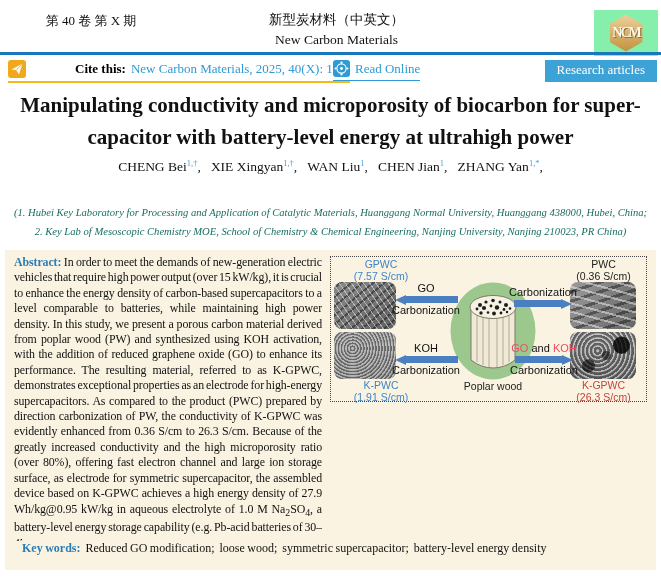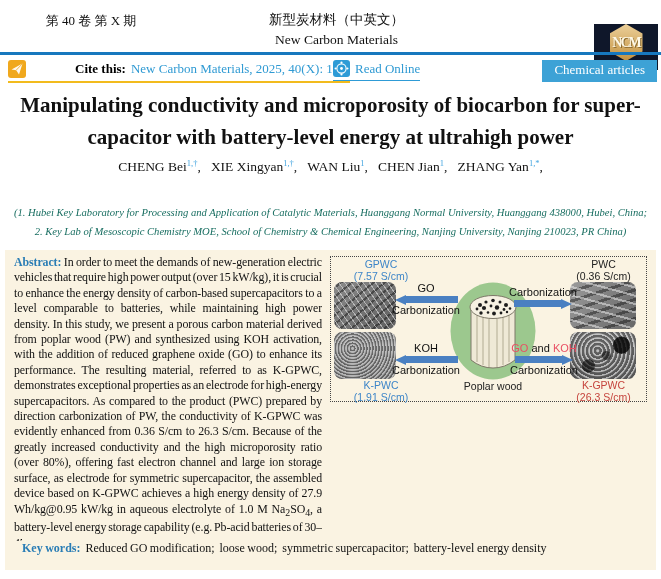--- a/index.html
+++ b/index.html
@@ -2,21 +2,21 @@
 <html><head>
 <meta charset="utf-8">
 <style>
   html,body{margin:0;padding:0;background:#ffffff;}
   body{width:661px;height:579px;font-family:"Liberation Serif",serif;color:#111;}
   .page{position:relative;width:661px;height:579px;overflow:hidden;background:#fff;}
 
   
   .hdr-left{position:absolute;left:16px;top:11px;width:150px;text-align:center;font-size:13px;line-height:1.55;}
   .hdr-center{position:absolute;left:12px;right:0;top:10px;text-align:center;font-size:13.5px;line-height:1.5;}
-  .logo{position:absolute;right:3px;top:24px;width:64px;height:46px;background:#0f172a;display:flex;justify-content:center;}
+  .logo{position:absolute;right:3px;top:10px;width:64px;height:46px;background:#86efac;display:flex;align-items:center;justify-content:center;}
   .logo-hex{width:33px;height:37px;background:linear-gradient(180deg,#ecd09a,#c2913f);
     clip-path:polygon(50% 0,100% 26%,100% 74%,50% 100%,0 74%,0 26%);
     display:flex;align-items:center;justify-content:center;}
   .logo-hex span{font-weight:bold;font-size:14px;letter-spacing:-2px;color:#fdf8e6;text-shadow:1px 1px 0 #8a6a30;}
   .hdr-rule{position:absolute;left:0;right:0;top:52px;height:3px;background:#1778be;}
 
   
   .meta{position:absolute;left:0;right:0;top:60px;height:24px;font-size:13px;}
   .cite{position:absolute;left:8px;top:0;display:inline-flex;align-items:center;gap:5px;
     border-bottom:2px solid #f2bb1d;padding-bottom:3px;}
@@ -112,21 +112,21 @@
         <rect x="0" y="0" width="17" height="17" rx="3" fill="#2e9bd6"></rect>
         <circle cx="8.5" cy="8.5" r="4.6" fill="none" stroke="#fff" stroke-width="1.1"></circle>
         <circle cx="8.5" cy="8.5" r="1.4" fill="#fff"></circle>
         <circle cx="8.5" cy="2.6" r="1.1" fill="#fff"></circle>
         <circle cx="8.5" cy="14.4" r="1.1" fill="#fff"></circle>
         <circle cx="2.6" cy="8.5" r="1.1" fill="#fff"></circle>
         <circle cx="14.4" cy="8.5" r="1.1" fill="#fff"></circle>
       </svg>
       <span>Read Online</span>
     </span>
-    <span class="cat-btn">Chemical articles</span>
+    <span class="cat-btn">Research articles</span>
   </div>
 
   <div class="title">
     <div>Manipulating conductivity and microporosity of biocarbon for super-</div>
     <div>capacitor with battery-level energy at ultrahigh power</div>
   </div>
 
   <div class="authors">
     <div><span><span>CHENG Bei</span><sup>1,†</sup></span>,&nbsp;&nbsp;&nbsp;<span><span>XIE Xingyan</span><sup>1,†</sup></span>,&nbsp;&nbsp;&nbsp;<span><span>WAN Liu</span><sup>1</sup></span>,&nbsp;&nbsp;&nbsp;<span><span>CHEN Jian</span><sup>1</sup></span>,&nbsp;&nbsp;&nbsp;<span><span>ZHANG Yan</span><sup>1,*</sup></span>,</div>
   </div>

